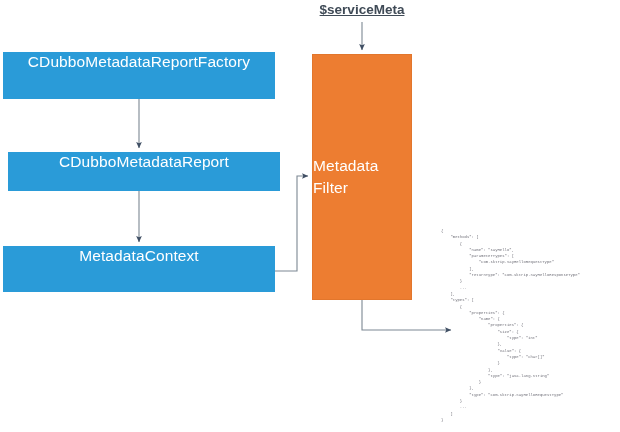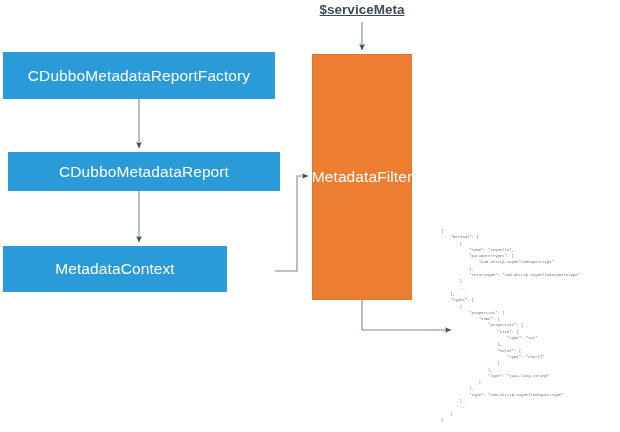--- a/index.html
+++ b/index.html
@@ -13,41 +13,41 @@
     width: 620px;
     height: 432px;
     background: #ffffff;
     overflow: hidden;
     font-family: "Liberation Sans", sans-serif;
   }
   .node {
     position: absolute;
     box-sizing: border-box;
     display: flex;
-    align-items: center;
+    align-items: flex-start;
     justify-content: center;
     text-align: center;
     color: #ffffff;
     letter-spacing: 0.1px;
   }
   .node-blue {
     background: #2a9bd8;
     border: 1px solid #2a9bd8;
     font-size: 15.5px;
   }
   .node-orange {
     background: #ed7d31;
     border: 1px solid #e2762c;
     font-size: 15.5px;
     line-height: 1.45;
-    flex-direction: row;
+    flex-direction: column;
   }
   #box-factory { left: 3px;  top: 52px;  width: 272px; height: 47px; }
   #box-report  { left: 8px;  top: 152px; width: 272px; height: 39px; }
-  #box-context { left: 3px;  top: 246px; width: 224px; height: 46px; }
+  #box-context { left: 3px;  top: 246px; width: 272px; height: 46px; }
   #box-filter  { left: 312px; top: 54px; width: 100px; height: 246px; }
   .node-orange .fl-line { display: block; }
 
   #label-servicemeta {
     position: absolute;
     left: 308px;
     top: 2px;
     width: 108px;
     text-align: center;
     font-size: 13.5px;

